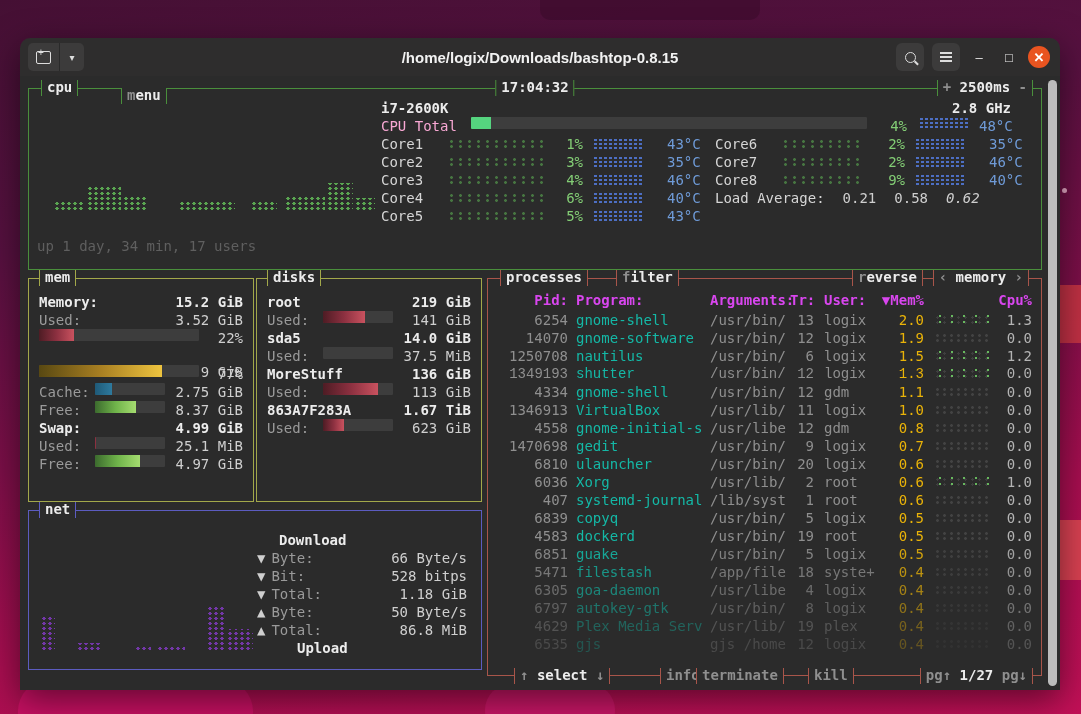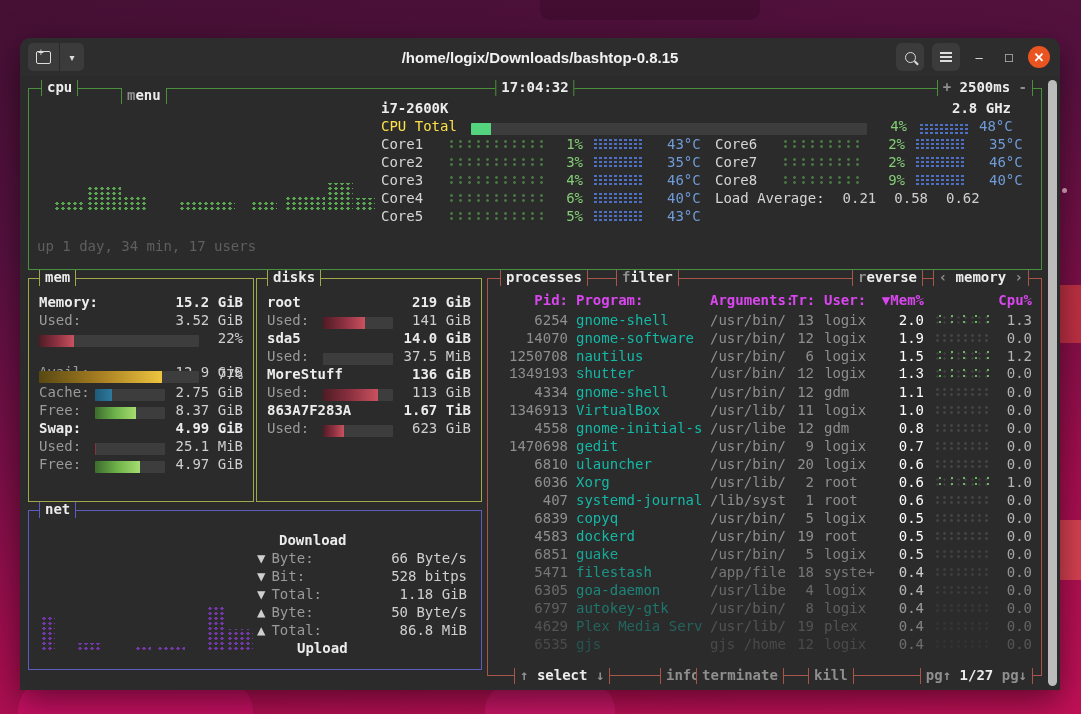--- a/index.html
+++ b/index.html
@@ -36,21 +36,21 @@
   .terminal{position:absolute;left:0;top:38px;right:0;bottom:0;background:var(--terminal-bg,#2b2b2b);
     font:14px/18px "DejaVu Sans Mono",monospace;color:#c8c8c8}
   .box{position:absolute;border:1px solid #555}
   .blab{position:absolute;top:-9px;height:16px;line-height:15px;background:var(--terminal-bg,#2b2b2b);
     padding:0 5px;border-left:1px solid;border-right:1px solid;font-weight:bold;color:#ececec;white-space:nowrap}
   .blab.bottom{top:auto;bottom:-9px}
   .hot{color:#8f8f8f}
   .dim{color:#8f8f8f;font-weight:bold}
   .brite{color:#ececec;font-weight:bold}
 
-  .arow{position:absolute;height:18px;line-height:18px;display:flex;align-items:flex-end;white-space:nowrap}
+  .arow{position:absolute;height:18px;line-height:18px;display:flex;align-items:flex-start;white-space:nowrap}
   .lab{color:#9a9a9a}
   .labB{color:#ececec;font-weight:bold}
   .val{margin-left:auto;color:#cfcfcf}
   .valB{margin-left:auto;color:#ececec;font-weight:bold}
   .bar{height:12px;background:#3d3d3d;position:relative;overflow:hidden;border-radius:1px}
   .fill{position:absolute;left:0;top:0;bottom:0}
   .f-red{background:linear-gradient(90deg,#4e1c24,#8c3040,#c9525f)}
   .f-gold{background:linear-gradient(90deg,#584812,#a87f22,#eec43f)}
   .f-green{background:linear-gradient(90deg,#3c6b2e,#6fb34a,#a5dc70)}
   .f-cache{background:linear-gradient(90deg,#1f5a78,#2e7a9e)}
@@ -78,21 +78,21 @@
   .p-pid{width:72px;text-align:right}
   .p-prog{width:128px;margin-left:8px}
   .p-args{width:80px;margin-left:6px}
   .p-tr{width:24px;text-align:right}
   .p-user{width:56px;margin-left:10px}
   .p-mem{width:44px;text-align:right}
   .p-graph{width:56px;height:10px;margin-left:10px}
   .p-cpu{width:40px;text-align:right;margin-left:2px}
   .prow .p-pid,.prow .p-args,.prow .p-tr,.prow .p-user{color:#8f8f8f}
   .prow .p-prog{color:#14b8a6}
-  .prow .p-mem{color:#ffffff}
+  .prow .p-mem{color:#eab308}
   .prow .p-cpu{color:#b4b4b4}
   .phead span{color:#d946ef;font-weight:bold}
 
   .scrollbar{position:absolute;right:3px;top:4px;bottom:4px;width:9px;border-radius:5px;background:#bcbcbc}
 </style>
 </head>
 <body>
 
 <div class="stage">
   <div class="shape sh6"></div>
@@ -144,21 +144,21 @@
           <div class="cl g" style="left:288px;width:26px;height:28px"></div>
           <div class="cl g" style="left:316px;width:20px;height:13px"></div>
         </div>
 
         <div class="arow" style="left:352px;top:10px;right:30px">
           <span class="labB">i7-2600K</span>
           <span class="valB">2.8 GHz</span>
         </div>
 
         <div class="arow" style="left:352px;top:28px;width:650px">
-          <span style="width:86px;color:#fde047">CPU Total</span>
+          <span style="width:86px;color:#f9a8d4">CPU Total</span>
           <span class="bar" style="width:396px;margin-left:4px">
               <span class="fill f-total" style="width: 5%;"></span>
             </span>
           <span style="width:40px;text-align:right;color:var(--green)">4%</span>
           <span class="dots dblue" style="margin-left:12px"></span>
           <span style="width:48px;margin-left:10px;color:var(--blue)">48°C</span>
         </div>
 
         <div id="cores-left" style="position:absolute;left:352px;top:46px;width:330px">
             <div class="crow">
@@ -216,21 +216,21 @@
               <span class="c-name">Core8</span>
               <span class="c-graph dots cmini"></span>
               <span class="c-pct">9%</span>
               <span class="c-br dots dblue"></span>
               <span class="c-temp">40°C</span>
             </div>
             <div class="crow">
               <span style="color: rgb(214, 214, 214);">Load Average:</span>
               <span style="margin-left: 18px; color: rgb(207, 207, 207);">0.21</span>
               <span style="margin-left: 18px; color: rgb(207, 207, 207);">0.58</span>
-              <span style="margin-left: 18px; color: rgb(207, 207, 207);">0.62</span>
+              <span style="margin-left: 18px; color: rgb(207, 207, 207); font-style: italic;">0.62</span>
             </div>
           </div>
 
         <div class="arow" style="left:8px;top:148px;color:#5f5f5f">
             <span>up 1 day, 34 min, 17 users</span>
           </div>
       </div>
 
       <div class="box" id="mem-box" style="left: 8px; top: 202px; width: 224px; height: 222px; border-color: rgb(162, 168, 74);">
         <span class="blab" style="left: 10px; border-color: rgb(162, 168, 74);"><span>mem</span></span>

